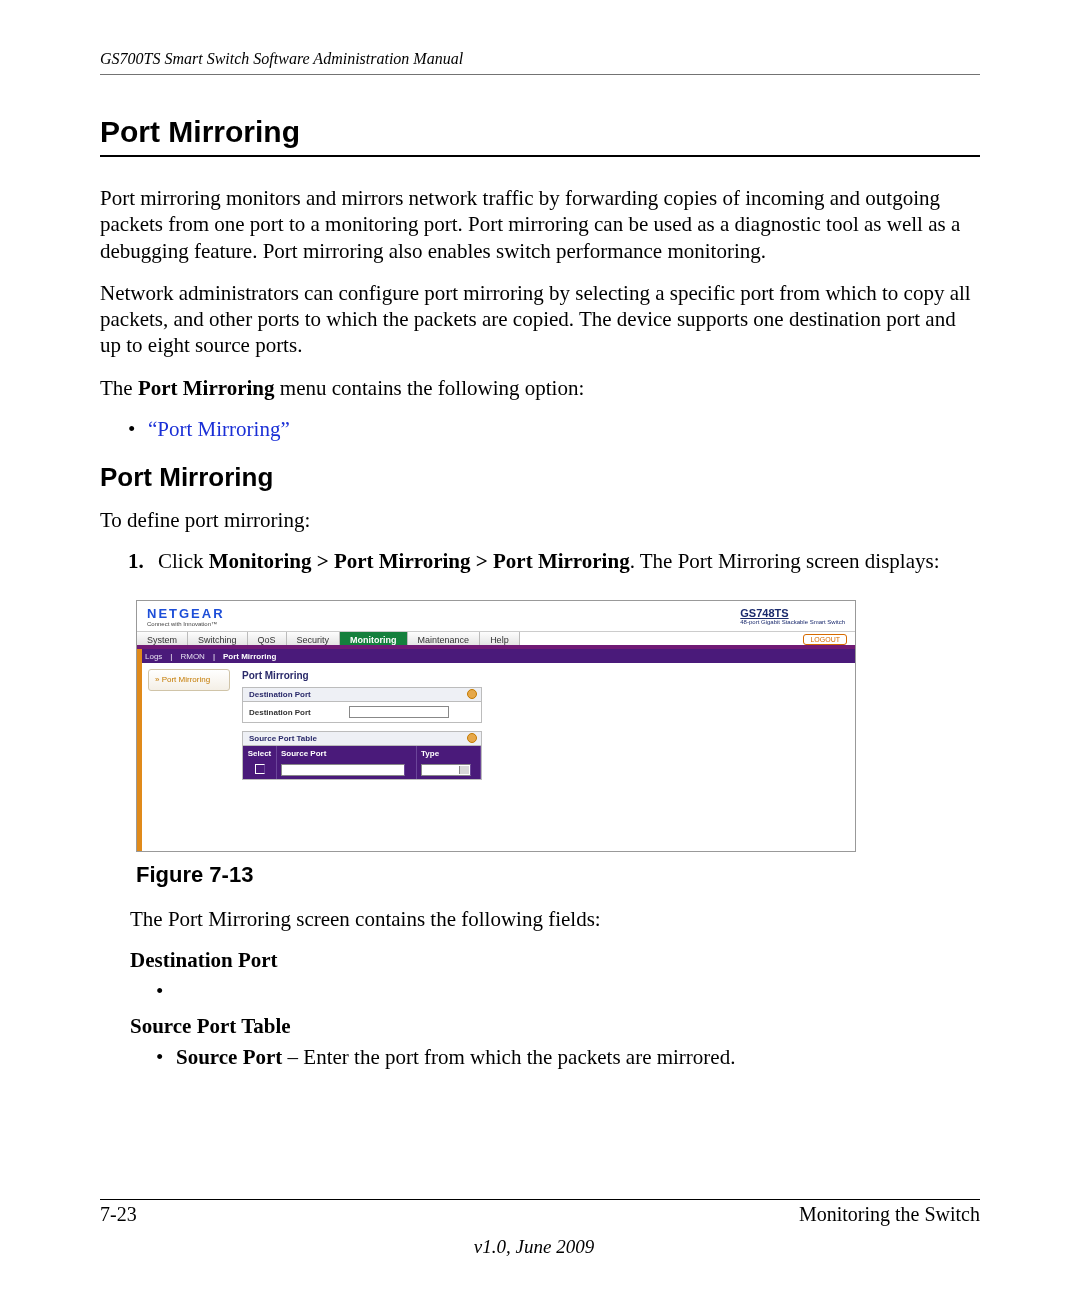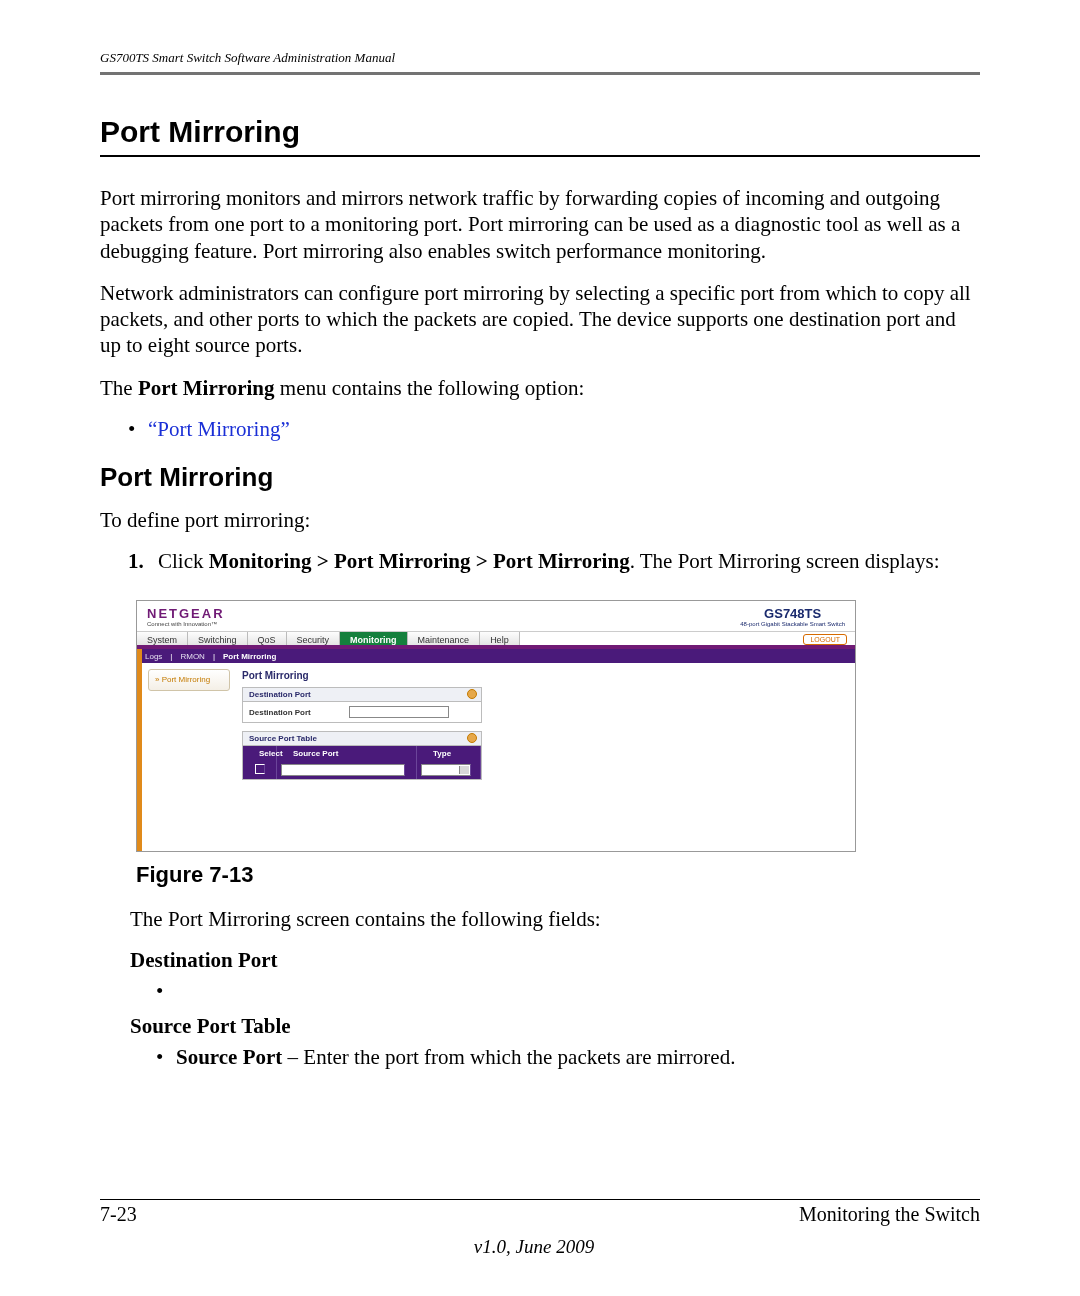--- a/index.html
+++ b/index.html
@@ -7,23 +7,23 @@
     background: #fff;
     font-family: "Times New Roman", Times, serif;
     color: #000;
     width: 1080px;
     height: 1296px;
     position: relative;
     padding: 50px 100px 40px 100px;
   }
   .header-title {
     font-style: italic;
-    font-size: 13px;
+    font-size: 16px;
     padding-bottom: 6px;
-    border-bottom: 3px solid #737373;
+    border-bottom: 1px solid #737373;
     margin-bottom: 40px;
   }
   h1.section {
     font-family: Arial, Helvetica, sans-serif;
     font-weight: bold;
     font-size: 30px;
     border-bottom: 2px solid #000;
     padding-bottom: 6px;
     margin-bottom: 28px;
   }
@@ -50,43 +50,43 @@
   .figure-wrap { margin: 26px 0 6px 36px; }
   .sw {
     width: 720px; height: 252px;
     border: 1px solid #999;
     background: #fff;
     position: relative;
     font-family: Arial, Helvetica, sans-serif;
   }
   .sw-orange-left { position:absolute; left:0; top:40px; bottom:0; width:5px; background:#e08a1a; }
   .sw-top { height:30px; background:#fff; display:flex; justify-content:space-between; align-items:center; padding:0 10px; }
-  .sw-logo { font-weight:bold; letter-spacing:2px; font-size:13px; color:#701a75; }
+  .sw-logo { font-weight:bold; letter-spacing:2px; font-size:13px; color:#1d4ed8; }
   .sw-logo-sub { font-size:6px; color:#444; }
-  .sw-model { text-align:center; font-size:13px; font-weight:bold; color:#1a2a6d; }
+  .sw-model { text-align:left; font-size:11px; font-weight:bold; color:#1a2a6d;text-decoration:underline; }
   .sw-model-sub { font-size:6px; font-weight:normal; color:#1a2a6d; }
   .sw-tabs { height:18px; background:#fff; border-top:1px solid #ccc; border-bottom:4px solid #701a75; display:flex; font-size:9px; position:relative; }
   .sw-tab { padding:3px 10px; color:#333; background:linear-gradient(#fdfdfd,#e5e5e5); border-right:1px solid #bbb; }
   .sw-tab.active { background:#15803d; color:#fff; font-weight:bold; }
   .sw-logout { position:absolute; right:8px; top:2px; font-size:7px; color:#d66a00; border:1px solid #d66a00; border-radius:3px; padding:1px 6px; background:#fff; }
   .sw-subtabs { height:14px; background:#4a1a7a; color:#fff; font-size:8px; display:flex; align-items:center; padding-left:8px; gap:8px; }
   .sw-subtabs .st { color:#e5dff0; }
   .sw-subtabs .st.active { color:#fff; font-weight:bold; }
   .sw-body { position:absolute; left:5px; right:0; top:62px; bottom:0; background:#fff; }
   .sw-side { position:absolute; left:6px; top:6px; width:82px; height:22px; background:linear-gradient(#fff,#f4efe6); border:1px solid #d0c4a8; border-radius:3px; font-size:8px; color:#c47a00; padding:5px 6px; }
   .sw-panel-title { position:absolute; left:100px; top:7px; font-size:10px; font-weight:bold; color:#2a2a6a; }
   .sw-box1 { position:absolute; left:100px; top:24px; width:240px; border:1px solid #bcbcbc; }
   .sw-box1-hdr { background:#eef0f5; font-size:8px; color:#2a2a6a; padding:2px 6px; border-bottom:1px solid #bcbcbc; position:relative; font-weight:bold; }
   .sw-round { position:absolute; right:4px; top:1px; width:10px; height:10px; border-radius:50%; background:#e6a84a; border:1px solid #c47a00; }
   .sw-box1-row { display:flex; align-items:center; font-size:8px; padding:4px 6px; color:#333; }
   .sw-box1-row .lbl { width:100px; font-weight:bold; }
   .sw-box1-row .inp { width:100px; height:12px; border:1px solid #888; background:#fff; }
   .sw-box2 { position:absolute; left:100px; top:68px; width:240px; border:1px solid #bcbcbc; }
   .sw-thead { display:flex; background:#4a1a7a; color:#fff; font-size:8px; font-weight:bold; }
-  .sw-thead div { padding:3px 16px; border-right:1px solid #6b4599; }
+  .sw-thead div { padding:3px 4px; border-right:1px solid #6b4599; }
   .c-sel{width:34px; text-align:center;} .c-sp{flex:1;} .c-ty{width:64px;}
   .sw-trow { display:flex; background:#4a1a7a; }
   .sw-trow div { padding:3px 4px; border-right:1px solid #6b4599; }
   .sw-chk { width:10px;height:10px;border:1px solid #fff;background:#4a1a7a;margin:0 auto; }
   .sw-cellinp { height:12px;background:#fff;border:1px solid #888;width:95%; }
   .sw-celldrp { height:12px;background:#fff;border:1px solid #888;width:50px;position:relative; }
   .sw-celldrp::after{content:"";position:absolute;right:1px;top:1px;width:9px;height:8px;background:#d8d8d8;border-left:1px solid #888;}
 
   .figure-caption { font-family: Arial, Helvetica, sans-serif; font-weight:bold; font-size:22px; margin:10px 0 18px 36px; }
 

